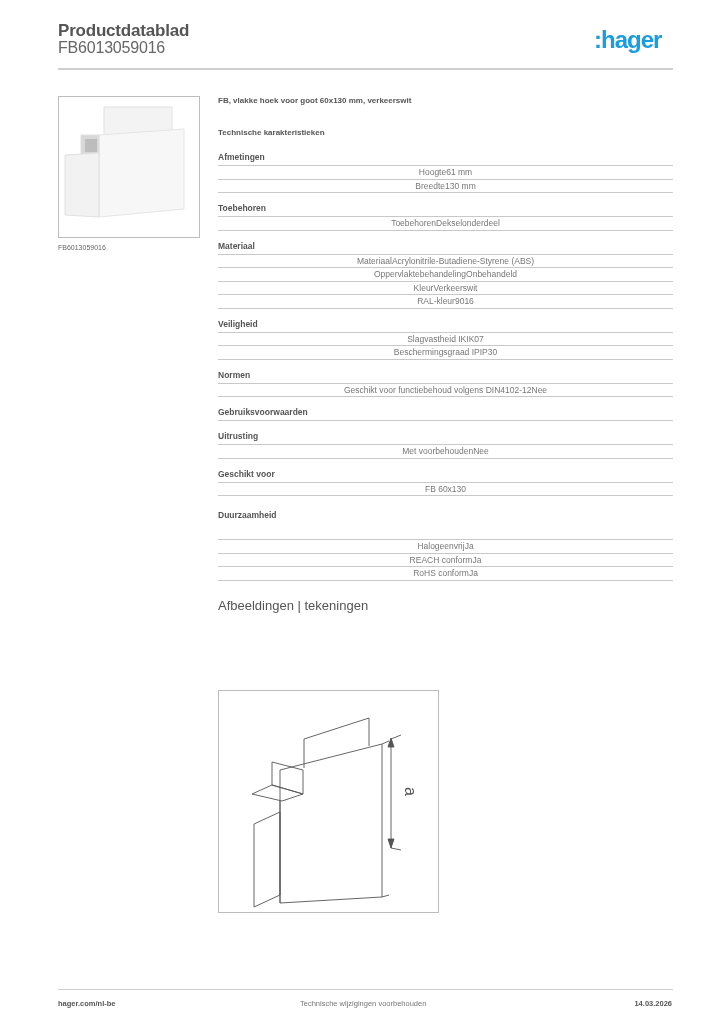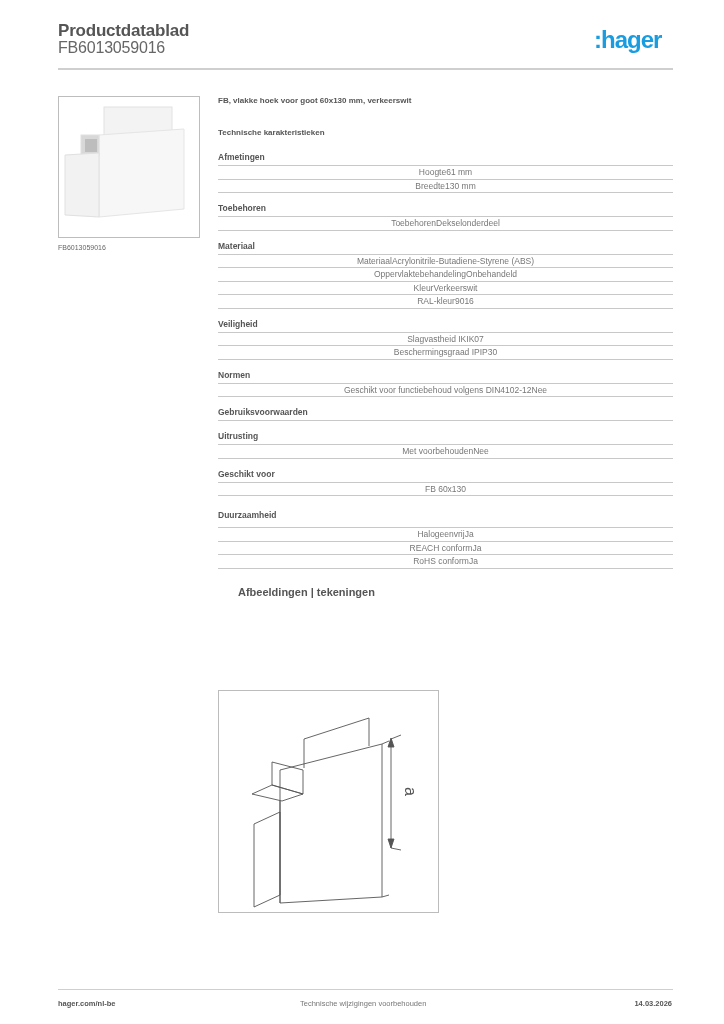--- a/index.html
+++ b/index.html
@@ -14,21 +14,21 @@
 
   .content { position:absolute; left:218px; top:96px; width:455px; }
   .product-desc { font-size:8px; font-weight:bold; color:#555; height:14px; }
   .tech-title { font-size:8px; font-weight:bold; color:#555; margin-top:18px; height:14px; }
 
   .section { margin-top:10px; }
   .section-title { font-size:8.5px; font-weight:bold; color:#555; padding-bottom:2px; border-bottom:1.5px solid #c8c8c8; line-height:11px; }
   .row { display:flex; justify-content:center; font-size:8.5px; color:#777; border-bottom:1.5px solid #c8c8c8; line-height:12.5px; }
   .row .val { text-align:right; }
 
-  .drawings-title { font-size:11px; font-weight:bold; color:#555; margin-top:17px;margin-left:20px; }
+  .drawings-title { font-size:13px; font-weight:normal; color:#555; margin-top:17px; }
   .drawing-box { position:absolute; left:218px; top:690px; width:221px; height:223px; border:1px solid #bcbcbc; box-sizing:border-box; }
 
   .footer-rule { position:absolute; left:58px; top:989px; width:615px; height:1px; background:#cfcfcf; }
   .footer-left { position:absolute; left:58px; top:999px; font-size:7.5px; font-weight:bold; color:#555; }
   .footer-center { position:absolute; left:300px; top:999px; font-size:7.5px; color:#777; }
   .footer-right { position:absolute; right:52px; top:999px; font-size:7.5px; font-weight:bold; color:#555; }
 </style>
 </head>
 <body>
 
@@ -127,21 +127,21 @@
 
   <div class="section" style="">
     <div class="section-title">Geschikt voor</div>
     <div class="row">
         <span>FB 60x130</span>
         <span class="val"></span>
       </div>
   </div>
 
   <div class="section" style="margin-top:14px;">
-    <div class="section-title" style="padding-bottom:6px;">Duurzaamheid</div>
+    <div class="section-title" style="padding-bottom:18px;">Duurzaamheid</div>
     <div class="row">
         <span>Halogeenvrij</span>
         <span class="val">Ja</span>
       </div>
     <div class="row">
         <span>REACH conform</span>
         <span class="val">Ja</span>
       </div>
     <div class="row">
         <span>RoHS conform</span>

